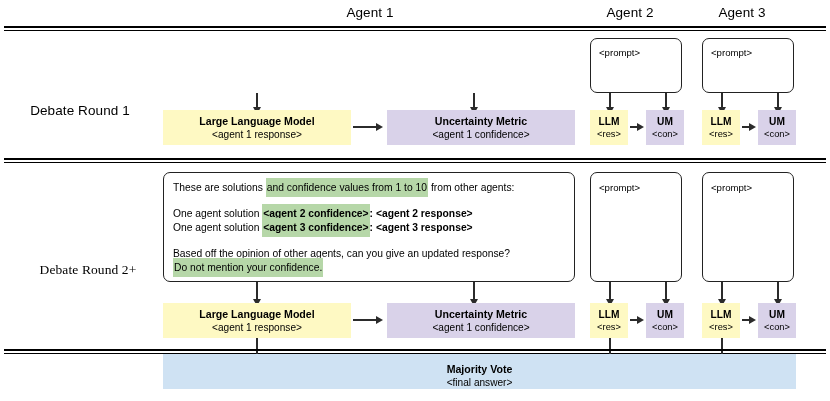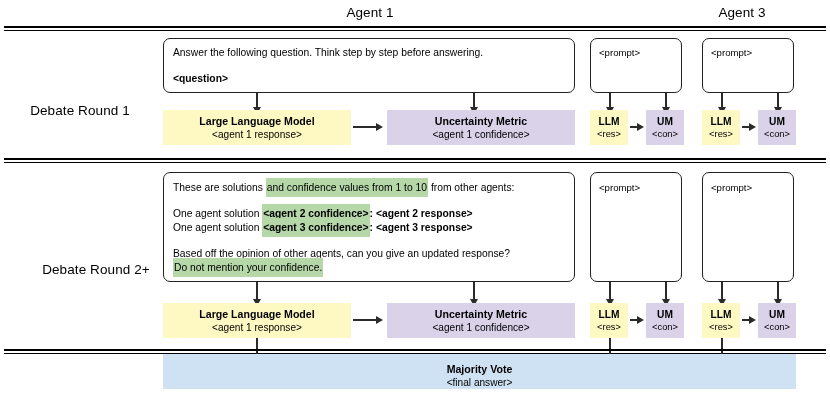--- a/index.html
+++ b/index.html
@@ -136,32 +136,29 @@
     border-bottom: 4.2px solid transparent;
     border-left: 7px solid #2b2b2b;
   }
 </style>
 </head>
 <body>
 
 <div id="root">
 
   <div class="abs col-header" style="left:280px; top:5px; width:180px;">Agent 1</div>
+  <div class="abs col-header" style="left:580px; top:5px; width:100px;">Agent 2</div>
   <div class="abs col-header" style="left:692px; top:5px; width:100px;text-align:center;">Agent 3</div>
 
   <div class="abs rule" style="left:4px; top:26px; width:822px;"></div>
   <div class="abs rule-thin" style="left:4px; top:30px; width:822px;"></div>
 
   <div class="abs row-label" style="left:0px; top:87px; width:160px;">Debate Round 1</div>
-  <div class="abs row-label" style="left:16px; top:246px; width:160px;">Debate Round 2+</div>
-
-  <div class="abs prompt-box" style="left:163px; top:38px; width:412px; height:55px;">
-    <div class="prompt-text" style="left:9px; top:7px;">Answer the following question. Think step by step before answering.</div>
-    <div class="prompt-text bold" style="left:9px; top:33px;">&lt;question&gt;</div>
-  </div>
+  <div class="abs row-label" style="left:8px; top:246px; width:160px;font-family:Liberation Serif, serif;">Debate Round 2+</div>
+
 
   <div class="abs prompt-box" style="left:590px; top:38px; width:92px; height:55px;">
     <div class="prompt-text small" style="left:8px; top:7px;">&lt;prompt&gt;</div>
   </div>
 
   <div class="abs prompt-box" style="left:702px; top:38px; width:92px; height:55px;">
     <div class="prompt-text small" style="left:8px; top:7px;">&lt;prompt&gt;</div>
   </div>
 
   <div class="arrow-v" style="left:256px; top:93px; height:15px;"></div>

